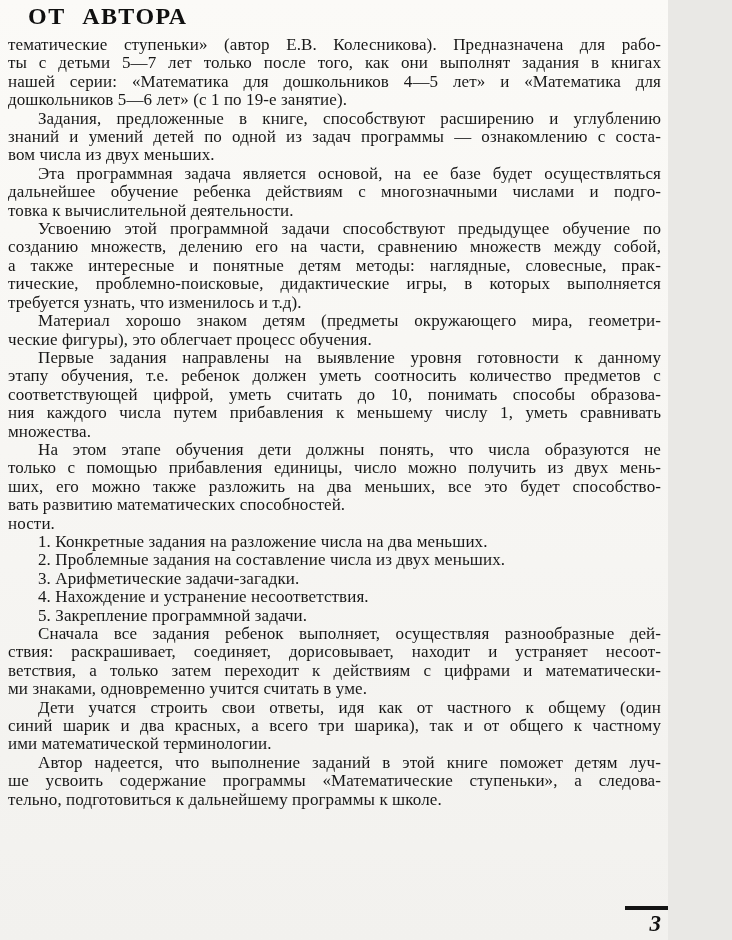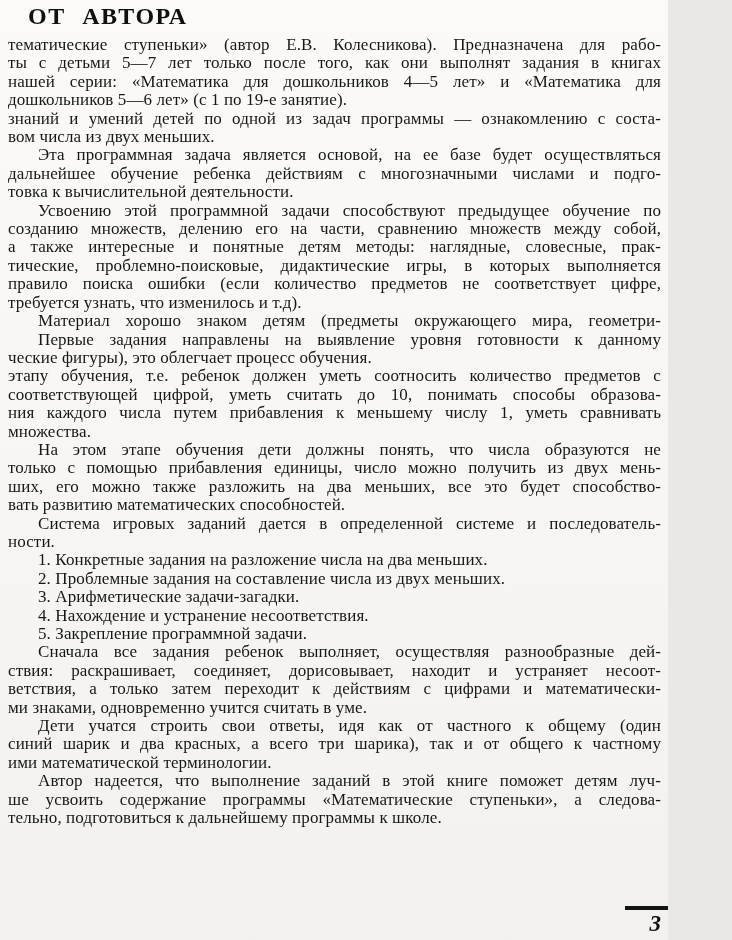--- a/index.html
+++ b/index.html
@@ -56,43 +56,42 @@
 </head>
 <body>
 
 <div class="page">
   <h1 class="title">ОТ  АВТОРА</h1>
   <div class="body-text" id="text-body">
       <div class="line">тематические ступеньки» (автор Е.В. Колесникова). Предназначена для рабо-</div>
       <div class="line">ты с детьми 5—7 лет только после того, как они выполнят задания в книгах</div>
       <div class="line">нашей серии: «Математика для дошкольников 4—5 лет» и «Математика для</div>
       <div class="line last">дошкольников 5—6 лет» (с 1 по 19-е занятие).</div>
+      <div class="line first">Задания, предложенные в книге, способствуют расширению и углублению</div>
       <div class="line">знаний и умений детей по одной из задач программы — ознакомлению с соста-</div>
       <div class="line last">вом числа из двух меньших.</div>
       <div class="line first">Эта программная задача является основой, на ее базе будет осуществляться</div>
       <div class="line">дальнейшее обучение ребенка действиям с многозначными числами и подго-</div>
       <div class="line last">товка к вычислительной деятельности.</div>
       <div class="line first">Усвоению этой программной задачи способствуют предыдущее обучение по</div>
       <div class="line">созданию множеств, делению его на части, сравнению множеств между собой,</div>
       <div class="line">а также интересные и понятные детям методы: наглядные, словесные, прак-</div>
       <div class="line">тические, проблемно-поисковые, дидактические игры, в которых выполняется</div>
-      <div class="line">правило поиска ошибки (если количество предметов не соответствует цифре,</div>
       <div class="line last">требуется узнать, что изменилось и т.д).</div>
       <div class="line first">Материал хорошо знаком детям (предметы окружающего мира, геометри-</div>
+      <div class="line last">ческие фигуры), это облегчает процесс обучения.</div>
       <div class="line first">Первые задания направлены на выявление уровня готовности к данному</div>
-      <div class="line last">ческие фигуры), это облегчает процесс обучения.</div>
       <div class="line">этапу обучения, т.е. ребенок должен уметь соотносить количество предметов с</div>
       <div class="line">соответствующей цифрой, уметь считать до 10, понимать способы образова-</div>
       <div class="line">ния каждого числа путем прибавления к меньшему числу 1, уметь сравнивать</div>
       <div class="line last">множества.</div>
       <div class="line first">На этом этапе обучения дети должны понять, что числа образуются не</div>
       <div class="line">только с помощью прибавления единицы, число можно получить из двух мень-</div>
       <div class="line">ших, его можно также разложить на два меньших, все это будет способство-</div>
       <div class="line last">вать развитию математических способностей.</div>
-      <div class="line first">Система игровых заданий дается в определенной системе и последователь-</div>
       <div class="line last">ности.</div>
       <div class="line first last">1. Конкретные задания на разложение числа на два меньших.</div>
       <div class="line first last">2. Проблемные задания на составление числа из двух меньших.</div>
       <div class="line first last">3. Арифметические задачи-загадки.</div>
       <div class="line first last">4. Нахождение и устранение несоответствия.</div>
       <div class="line first last">5. Закрепление программной задачи.</div>
       <div class="line first">Сначала все задания ребенок выполняет, осуществляя разнообразные дей-</div>
       <div class="line">ствия: раскрашивает, соединяет, дорисовывает, находит и устраняет несоот-</div>
       <div class="line">ветствия, а только затем переходит к действиям с цифрами и математически-</div>
       <div class="line last">ми знаками, одновременно учится считать в уме.</div>

